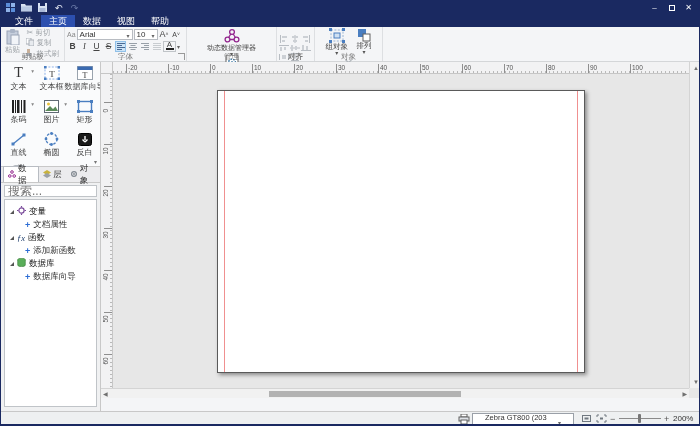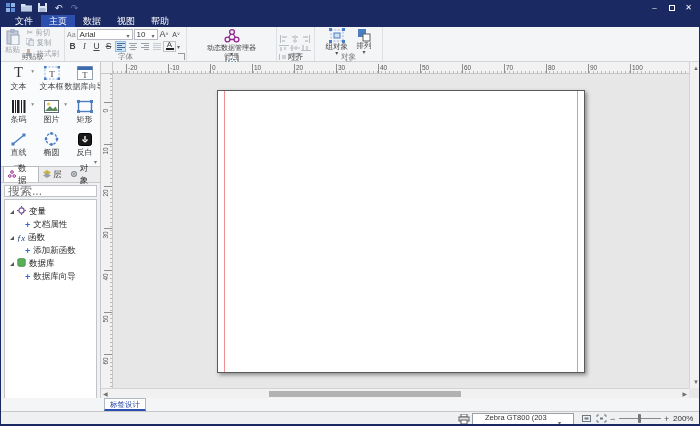--- a/index.html
+++ b/index.html
@@ -582,23 +582,20 @@
       <span class="sbarrow" style="left:3px;top:3px;">▲</span>
       <span class="sbarrow" style="left:3px;bottom:3px;">▼</span>
     </div>
     <div class="abs hsb">
       <span class="sbarrow" style="left:2px;top:2px;">◀</span>
       <span class="sbarrow" style="right:2px;top:2px;">▶</span>
       <div class="hthumb"></div>
     </div>
   </div>
 
-  <div class="abs doctabrow">
-    <div class="doctab">标签设计</div>
-  </div>
 
   <div class="abs statusbar">
     <div class="sb-item" style="left:457px;">
       <svg width="12" height="10">
           <rect x="3" y="0" width="6" height="3" fill="#fff" stroke="#606060"></rect>
           <rect x="1" y="3" width="10" height="4" fill="#dfe3e8" stroke="#606060"></rect>
           <rect x="3" y="6" width="6" height="4" fill="#fff" stroke="#606060"></rect>
         </svg>
     </div>
     <div class="sb-item printcombo" style="left:471px;width:102px;">

